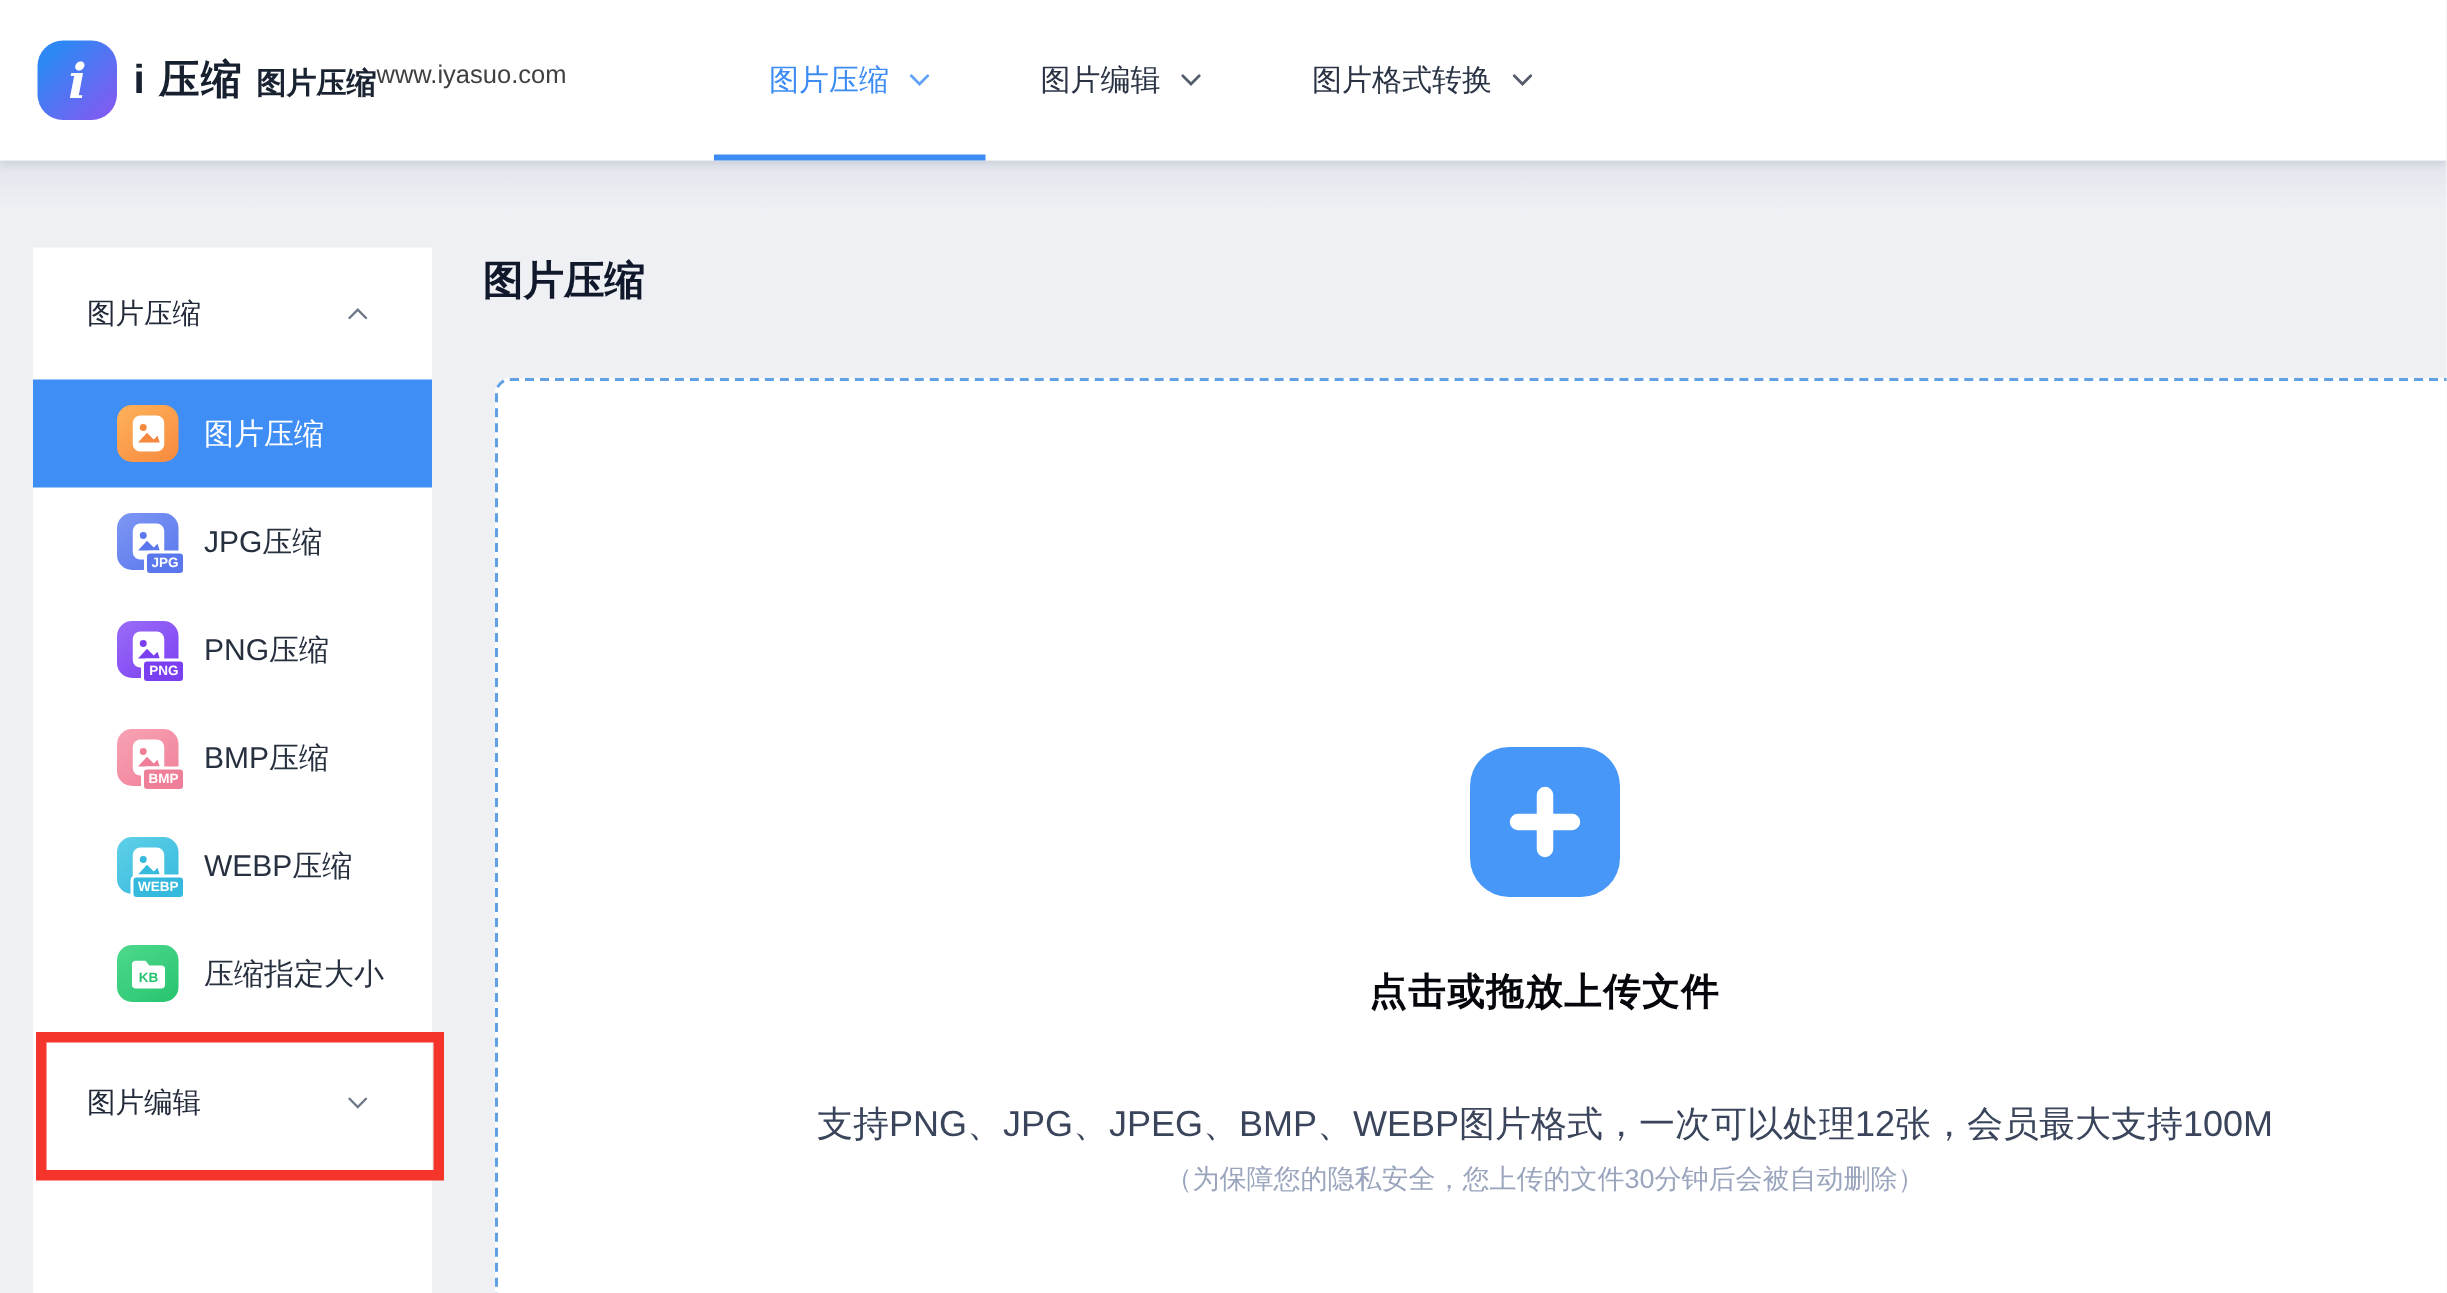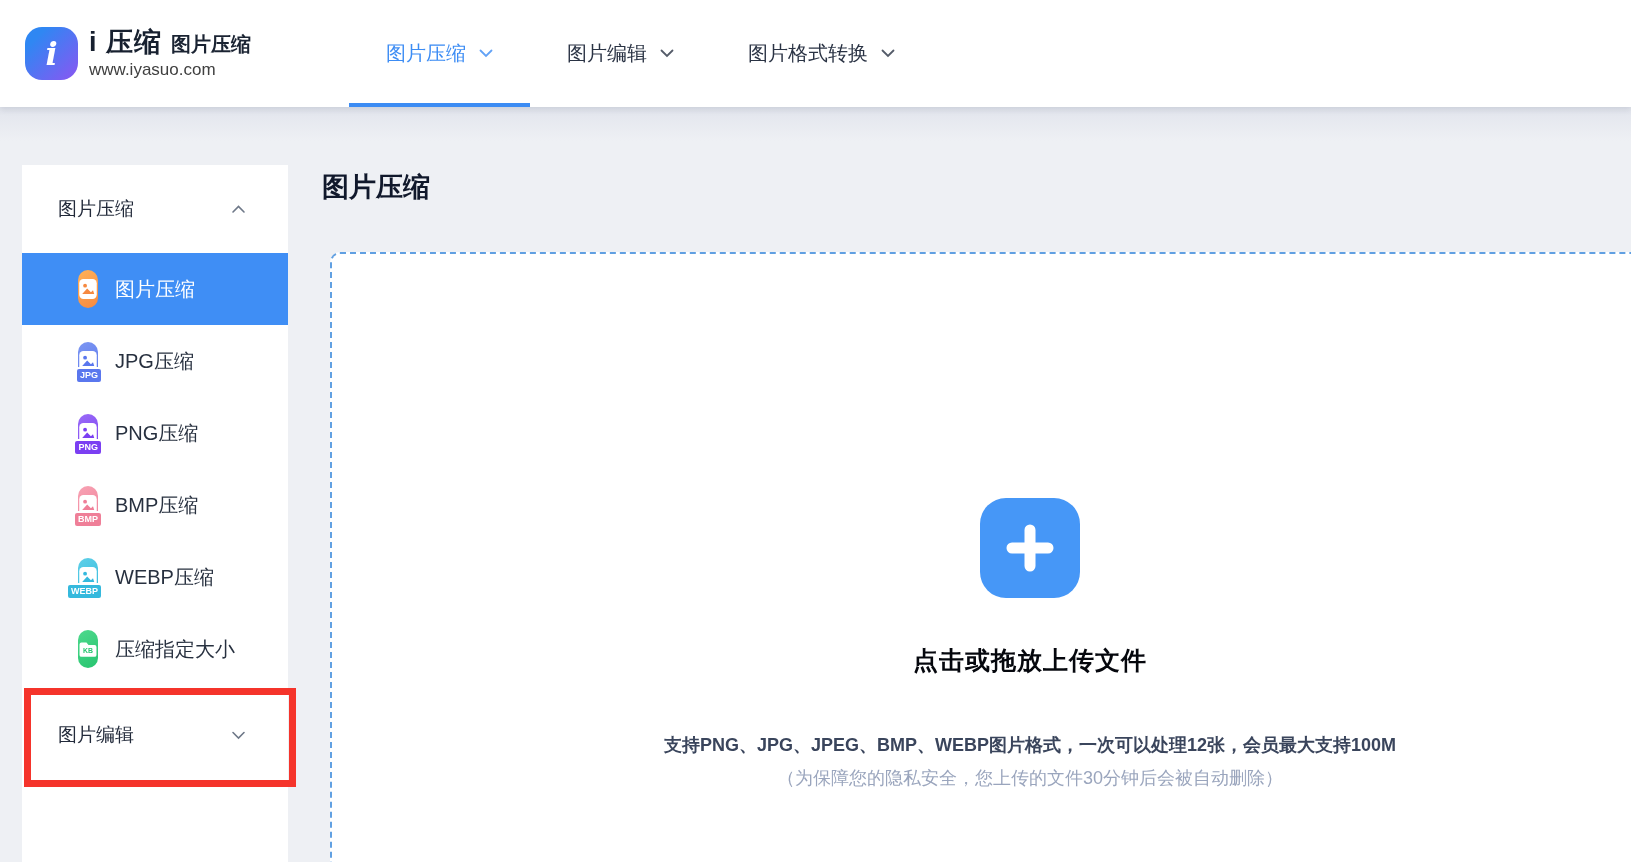--- a/index.html
+++ b/index.html
@@ -7,21 +7,21 @@
   body { background:#eef0f4; font-family:"Liberation Sans","DejaVu Sans",sans-serif; position:relative; }
 
   
   .header { position:relative; height:107px; background:#fff; display:flex; align-items:center;
             padding-left:25px; box-shadow:0 3px 6px rgba(24,34,54,.10); z-index:20; }
   .logo { display:flex; align-items:center; gap:11px; }
   .logo-mark { width:53px; height:53px; border-radius:17px;
                background:linear-gradient(135deg,#2f87f3 20%,#8559f2 95%);
                display:flex; align-items:center; justify-content:center;
                color:#fff; font-family:"DejaVu Serif",serif; font-weight:700; font-size:32px; font-style:italic; }
-  .logo-text { display:flex; flex-direction:column; line-height:1.15; }
+  .logo-text { display:flex; flex-direction:row; line-height:1.15; }
   .logo-row1 { display:flex; align-items:baseline; gap:9px; }
   .logo-brand { font-size:27px; font-weight:800; color:#17202f; letter-spacing:1px; }
   .logo-tag   { font-size:20px; font-weight:700; color:#1a2332; }
   .logo-url   { font-size:17px; color:#404040; margin-top:2px; }
 
   .nav { display:flex; height:107px; margin-left:98px; }
   .nav-tab { position:relative; display:flex; align-items:center; gap:13px;
              padding:0 37px; font-size:20px; color:#2a3344; cursor:pointer; }
   .nav-tab .chev { display:flex; opacity:.8; }
   .nav-tab.active { color:#3c8cf4; }
@@ -36,21 +36,21 @@
              background:#fff; z-index:2; }
   .side-section { height:88px; display:flex; align-items:center; justify-content:space-between;
                   padding:0 42px 0 36px; font-size:19px; color:#222a3a; cursor:pointer; }
   .side-section.second { height:100px; }
   .side-section .chev { color:#6e7888; display:flex; }
   .menu-item { height:72px; display:flex; align-items:center; gap:17px;
                padding-left:56px; font-size:20px; color:#27303f; cursor:pointer; }
   .menu-item.active { background:#3f8ef5; color:#fff; }
 
   
-  .fmt-icon { width:20px; height:38px; border-radius:10px; position:relative; flex:none;
+  .fmt-icon { width:41px; height:38px; border-radius:10px; position:relative; flex:none;
               display:flex; align-items:center; justify-content:center; }
   .ic-orange { background:linear-gradient(145deg,#ffb259,#f6893f); }
   .ic-blue   { background:linear-gradient(145deg,#7d97f2,#5a77ee); }
   .ic-purple { background:linear-gradient(145deg,#9a6cf7,#7b3ff2); }
   .ic-pink   { background:linear-gradient(145deg,#f8a3b4,#ef7f98);justify-content:center; }
   .ic-cyan   { background:linear-gradient(145deg,#5fd0e8,#35b9dd); }
   .ic-violet { background:linear-gradient(145deg,#9a5df5,#7c3aed); }
   .ic-green  { background:linear-gradient(145deg,#4ed98d,#27c46f); }
   .ic-orange .g { fill:#f6893f; } .ic-blue .g { fill:#5a77ee; } .ic-purple .g { fill:#7b3ff2; }
   .ic-pink .g { fill:#ef7f98; }  .ic-cyan .g { fill:#35b9dd; }
@@ -67,21 +67,21 @@
   
   .main { position:absolute; left:322px; top:107px; right:0; bottom:0; z-index:2; }
   .page-title { margin-top:62px; font-size:27px; font-weight:700; color:#10182b; }
   .dropzone { margin-top:47px; margin-left:8px; width:1400px; height:646px; background:#fff;
               border:2px dashed #61a0e2; border-radius:10px; cursor:pointer;
               display:flex; flex-direction:column; align-items:center; }
   .plus-btn { margin-top:244px; width:100px; height:100px; border-radius:26px;
               background:#4697f7; border:none; cursor:pointer;
               display:flex; align-items:center; justify-content:center; }
   .up-heading { margin-top:46px; font-size:25px; font-weight:800; color:#05070d; letter-spacing:1px; }
-  .up-support { margin-top:56px; font-size:18px; color:#3a455c;font-weight:bold; }
+  .up-support { margin-top:56px; font-size:24px; color:#3a455c; }
   .up-privacy { margin-top:9px;  font-size:18px; color:#9aa5bd; }
 </style>
 </head>
 <body>
 
 <div class="header">
   <div class="logo">
     <div class="logo-mark">i</div>
     <div class="logo-text">
       <div class="logo-row1">

